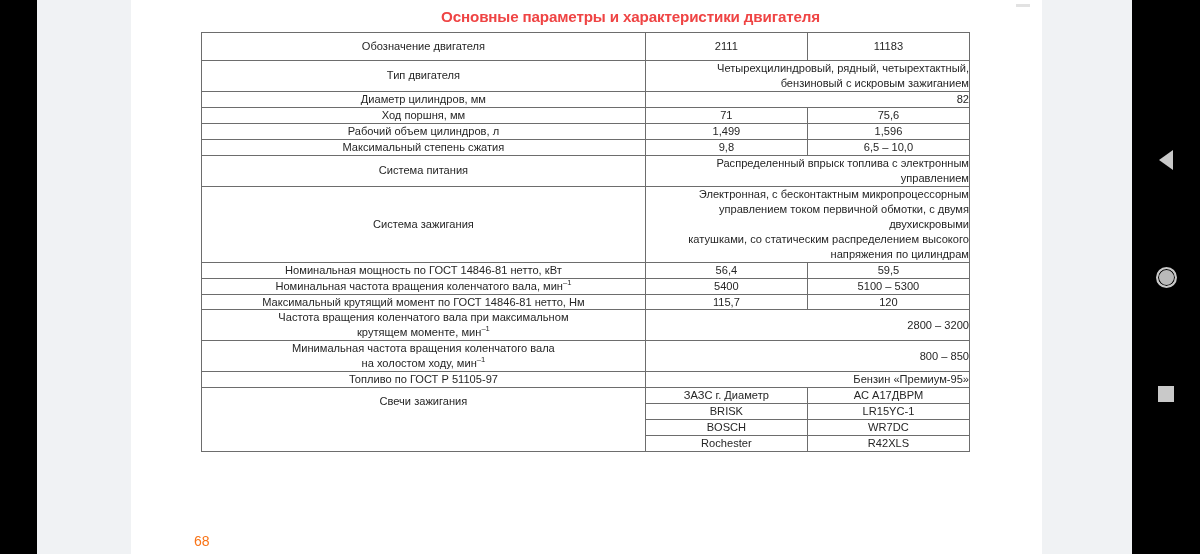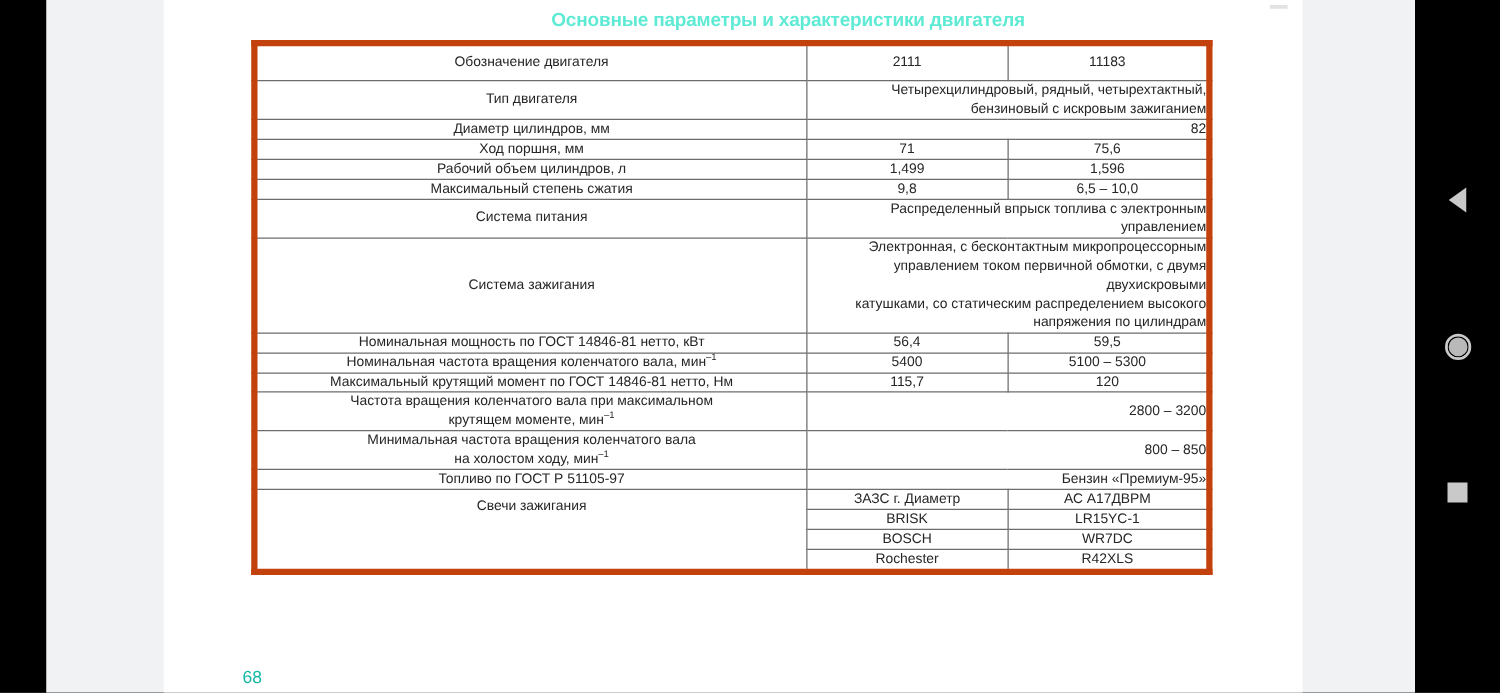--- a/index.html
+++ b/index.html
@@ -57,42 +57,42 @@
   }
 
   
   .doc-title {
     position: absolute;
     left: 131px; top: 8px;
     width: 999px;
     text-align: center;
     font-size: 15.2px;
     font-weight: bold;
-    color: #5eead4;
+    color: #ef4444;
     letter-spacing: -0.15px;
     white-space: nowrap;
   }
 
   .spec-table {
     position: absolute;
     left: 201px; top: 32px;
     width: 769px;
     border-collapse: collapse;
     table-layout: fixed;
     font-size: 11.1px;
     color: #262626;
   }
   .spec-table td {
     border: 1px solid #6d6d6d;
     padding: 0;
     vertical-align: middle;
     line-height: 1.35;
   }
   
-  .spec-table { border: 5px solid #c2410c; padding-left: 18px; }
+  .spec-table { border: 1px solid #c2410c; padding-left: 18px; }
 
   .c-param {
     width: 419px;
     padding: 5px 0 5px 11px;
     text-align: center;
   }
   .c-val {
     width: 153px;
     text-align: center;
     padding: 5px 4px;
@@ -111,21 +111,21 @@
     line-height: 0;
   }
 
   .nowrap { white-space: nowrap; }
 
   
   .folio {
     position: absolute;
     left: 194px; top: 533px;
     font-size: 14px;
-    color: #14b8a6;
+    color: #f97316;
   }
 
   
   .navbar {
     position: absolute;
     left: 1132px; top: 0;
     width: 68px; height: 554px;
     background: #000000;
   }
   .nav-btn {

